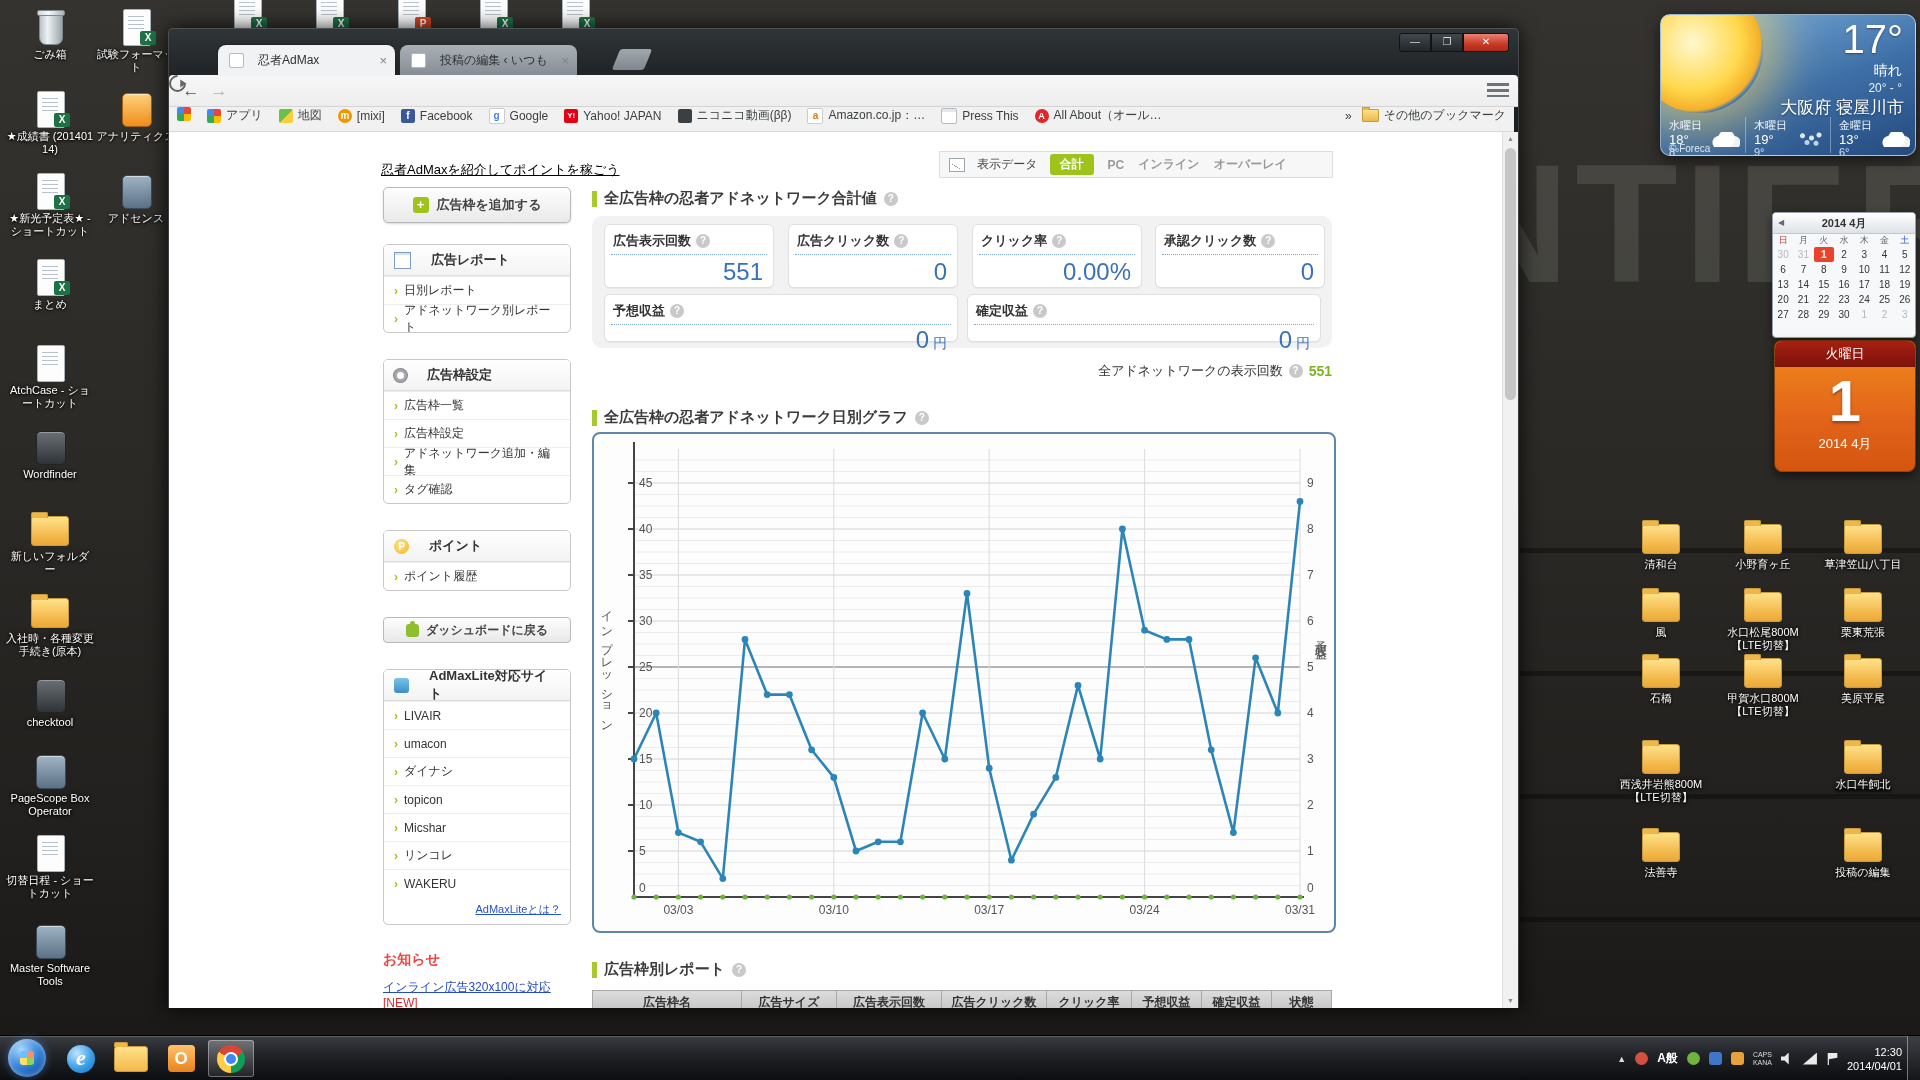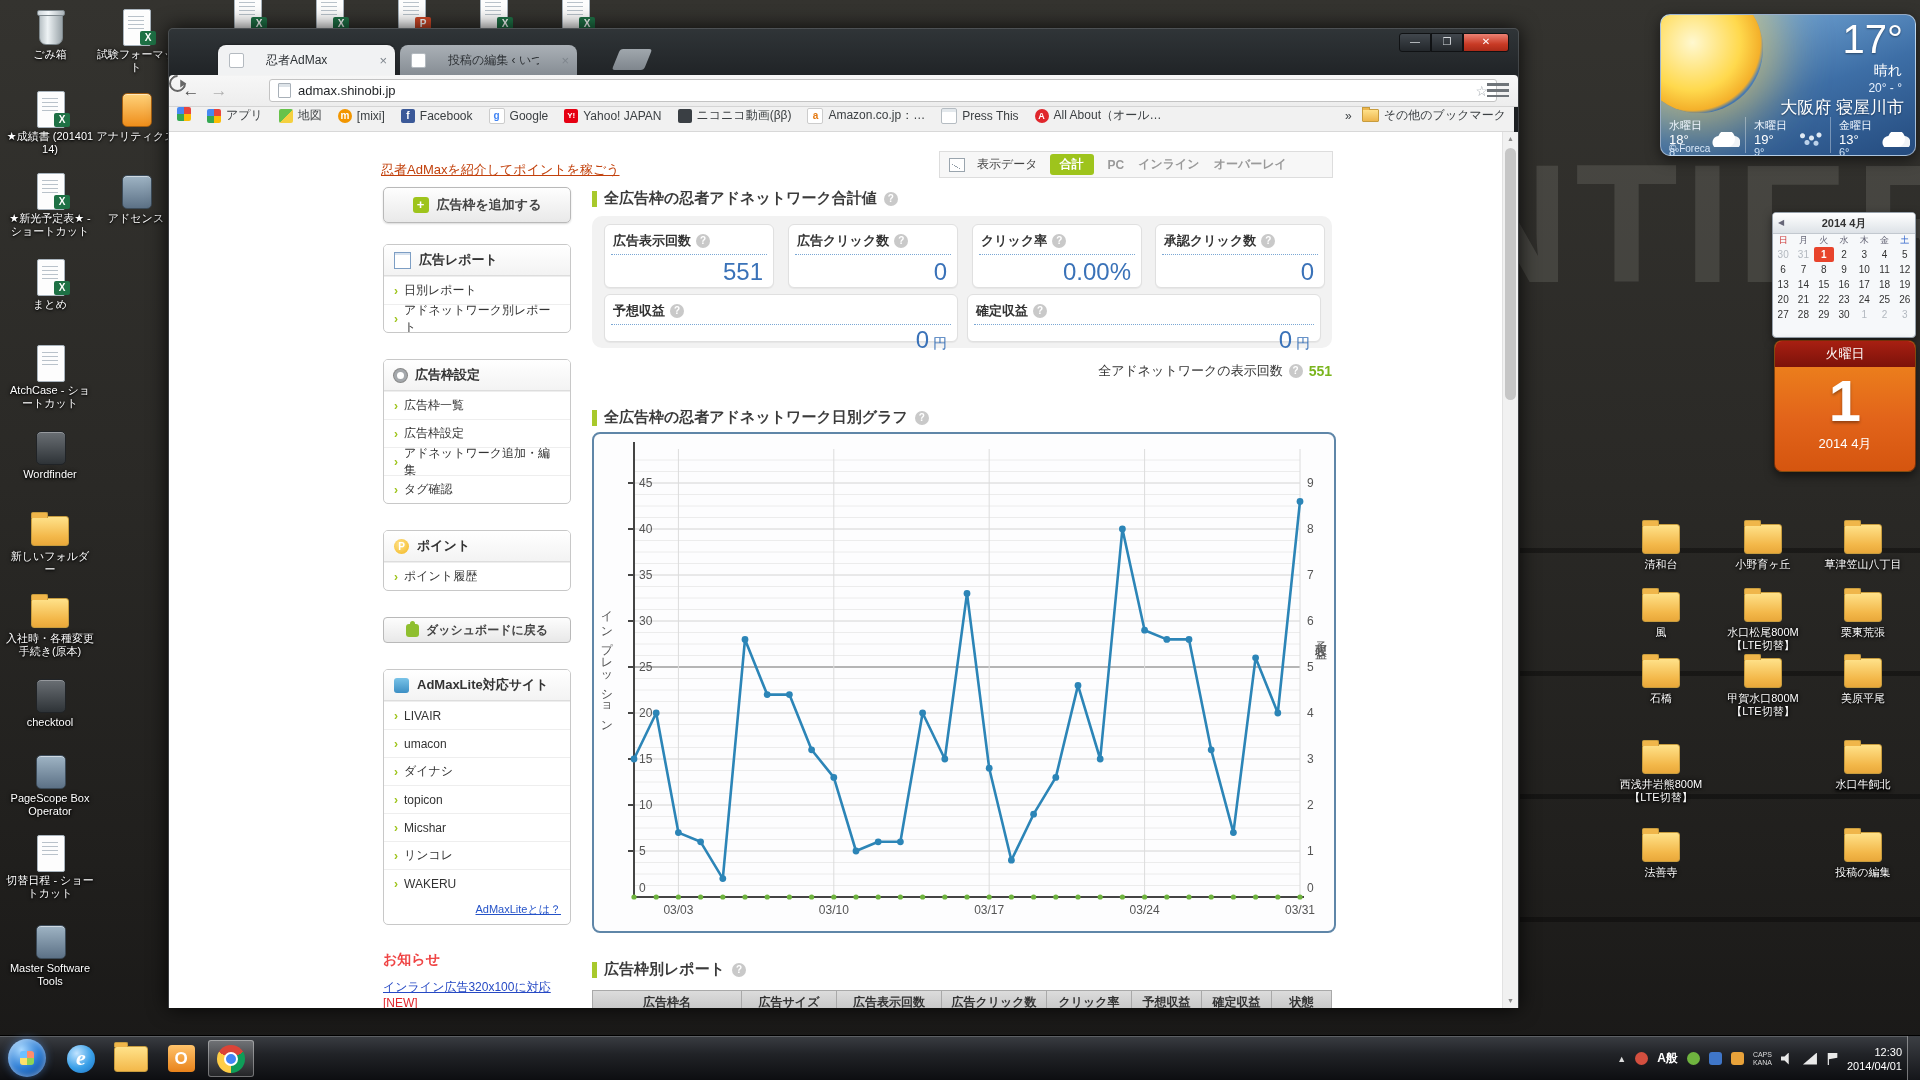--- a/index.html
+++ b/index.html
@@ -94,21 +94,21 @@
     border-radius:5px 5px 0 0;background:linear-gradient(#303538,#1c1f22 60px,#1c1f22);
     box-shadow:0 0 20px rgba(0,0,0,.85),inset 0 0 0 1px rgba(255,255,255,.14)}
   .winbtns{position:absolute;top:5px;right:10px;display:flex;z-index:3}
   .wbtn{width:30px;height:17px;background:linear-gradient(#41474d,#23272b);
     border:1px solid #101214;color:#d6dade;font-size:10px;line-height:15px;text-align:center}
   .wbtn:first-child{border-radius:3px 0 0 3px}
   .wbtn.close{width:44px;border-radius:0 3px 3px 0;color:#fff;
     background:linear-gradient(#ec8173,#c83a25 60%,#ab2a18)}
   #tabs{position:absolute;left:50px;top:17px;height:30px;display:flex;z-index:2}
   .tab{position:relative;height:30px;width:158px;margin-right:5px;padding:0 8px 0 11px;
-    display:flex;align-items:center;gap:22px;border-radius:8px 8px 0 0}
+    display:flex;align-items:center;gap:14px;border-radius:8px 8px 0 0}
   .tab.active{background:#f1f2f3;box-shadow:0 -1px 2px rgba(0,0,0,.3)}
   .tab.inactive{background:linear-gradient(#aab0b6,#868d94)}
   .tab-fav{width:13px;height:13px;background:#fff;border:1px solid #b4bac0;border-radius:2px;flex:none}
   .tab-title{flex:1;font-size:12px;color:#2e3236;white-space:nowrap;overflow:hidden}
   .tab-x{color:#7e858c;font-size:13px;flex:none}
   #newtab{position:absolute;left:448px;top:21px;width:32px;height:21px;
     background:linear-gradient(#a0a7ad,#7f868d);transform:skewX(-22deg);border-radius:3px}
   #toolbar{position:absolute;left:1px;top:47px;width:1349px;height:31px;
     background:linear-gradient(#f7f7f7,#ededed);border-bottom:1px solid #d4d4d4;border-radius:4px 4px 0 0}
   .nav{position:absolute;top:4px;width:24px;height:24px;text-align:center;line-height:23px;
@@ -143,38 +143,38 @@
   .bm-allabout{background:#e0262c;border-radius:50%;font-size:9px}
   #bm-right{margin-left:auto;display:flex;align-items:center;gap:10px}
   .bm-folder{width:15px;height:11px;background:linear-gradient(#ffe18a,#edb64d);border:1px solid #c79c3e;border-radius:1px;position:relative}
   .bm-folder::before{content:"";position:absolute;left:-1px;top:-3px;width:6px;height:2px;background:#edb64d;border:1px solid #c79c3e;border-bottom:none}
   
   #viewport{position:absolute;left:1px;top:104px;width:1349px;height:876px;background:#fff;overflow:hidden}
   #scroll{position:absolute;right:0;top:0;width:15px;height:100%;background:#f1f1f1;border-left:1px solid #e2e2e2}
   #scroll .up,#scroll .dn{position:absolute;left:0;width:100%;height:14px;text-align:center;font-size:7px;color:#8a8a8a;line-height:14px}
   #scroll .dn{bottom:0}
   #thumb{position:absolute;left:2px;top:16px;width:11px;height:252px;background:#c6c6c6;border-radius:6px}
-  #toplink{position:absolute;left:212px;top:29px;font-size:13px;color:#c2410c;text-decoration:underline}
+  #toplink{position:absolute;left:212px;top:29px;font-size:13px;color:#000000;text-decoration:underline}
   #dispbar{position:absolute;left:770px;top:19px;width:374px;height:25px;background:#f7f7f7;
     border:1px solid #ddd;display:flex;align-items:center;gap:12px;padding:0 9px;font-size:12px;color:#444}
   .dbicon{width:14px;height:12px;background:#fff;border:1px solid #9aa5ae;position:relative;flex:none}
   .dbicon::after{content:"";position:absolute;left:2px;bottom:2px;width:8px;height:5px;
     background:linear-gradient(to top right,rgba(0,0,0,0) 46%,#8b97a1 47% 53%,rgba(0,0,0,0) 54%)}
   .opt{color:#9a9a9a;font-weight:bold}
   .opt.on{background:#9ec41c;color:#fff;padding:2px 10px;border-radius:3px}
   
   #addbtn{position:absolute;left:214px;top:55px;width:186px;height:34px;
     background:linear-gradient(#fefefe,#e9e9e9);border:1px solid #b9b9b9;border-radius:5px;
     display:flex;align-items:center;justify-content:center;gap:8px;font-size:13px;font-weight:bold;color:#444;
     box-shadow:0 1px 2px rgba(0,0,0,.15)}
   .plusic{width:16px;height:16px;background:#9ec41c;border-radius:3px;color:#fff;font-weight:bold;
     font-size:13px;line-height:16px;text-align:center}
   #sidecol{position:absolute;left:214px;top:112px;width:188px}
   .sbox{background:#fff;border:1px solid #c8c8c8;border-radius:5px;margin-bottom:26px;overflow:hidden}
-  .sbox .hd{height:30px;display:flex;align-items:center;gap:8px;padding:0 10px;font-size:13px;
+  .sbox .hd{height:30px;display:flex;align-items:center;gap:20px;padding:0 10px;font-size:13px;
     font-weight:bold;color:#333;background:linear-gradient(#fff,#f3f3f3);border-bottom:1px solid #ddd}
   .sbox .it{height:27px;display:flex;align-items:center;gap:6px;padding:0 10px;font-size:12px;color:#333;border-top:1px solid #eee}
   .sbox .it:first-of-type{border-top:none}
   .arr{color:#9ec41c;font-weight:bold;font-size:12px}
   .mi{width:15px;height:15px;flex:none;position:relative}
   .mi-report{background:#fff;border:1px solid #7d9ec4;box-shadow:inset 0 2px 0 #d7e2ef}
   .mi-gear{border:3px solid #a4a8ac;border-radius:50%;width:7px;height:7px;background:#fff;box-shadow:0 0 0 1px #888}
   .mi-point{background:radial-gradient(circle at 40% 35%,#ffe28a,#f2b61e);border-radius:50%;color:#fff;font-size:10px;font-weight:bold;line-height:15px;text-align:center}
   .mi-lite{background:linear-gradient(#79c3e8,#3c8fc4);border-radius:3px}
   #dashbtn{height:24px;background:linear-gradient(#fdfdfd,#e8e8e8);border:1px solid #b9b9b9;border-radius:4px;
@@ -585,25 +585,20 @@
           <span class="tab-title">投稿の編集 ‹ いつもどお</span>
           <span class="tab-x">×</span>
         </div>
       </div>
     <div id="newtab"></div>
 
     <div id="toolbar">
       <div class="nav" id="nav-back">←</div>
       <div class="nav" id="nav-fwd">→</div>
       <div id="nav-reload"></div>
-      <div id="urlbox">
-        <span class="pgic"></span>
-        <span id="url">admax.shinobi.jp</span>
-        <span id="star">☆</span>
-      </div>
       <div id="menubtn"></div>
     </div>
 
     <div id="bmbar">
       <span class="bmic bm-apps"></span>
       <span id="bm-items" style="display:flex;gap:16px">
           <span class="bm">
             <span class="bmic bm-apps"></span>
             <span>アプリ</span>
           </span>

